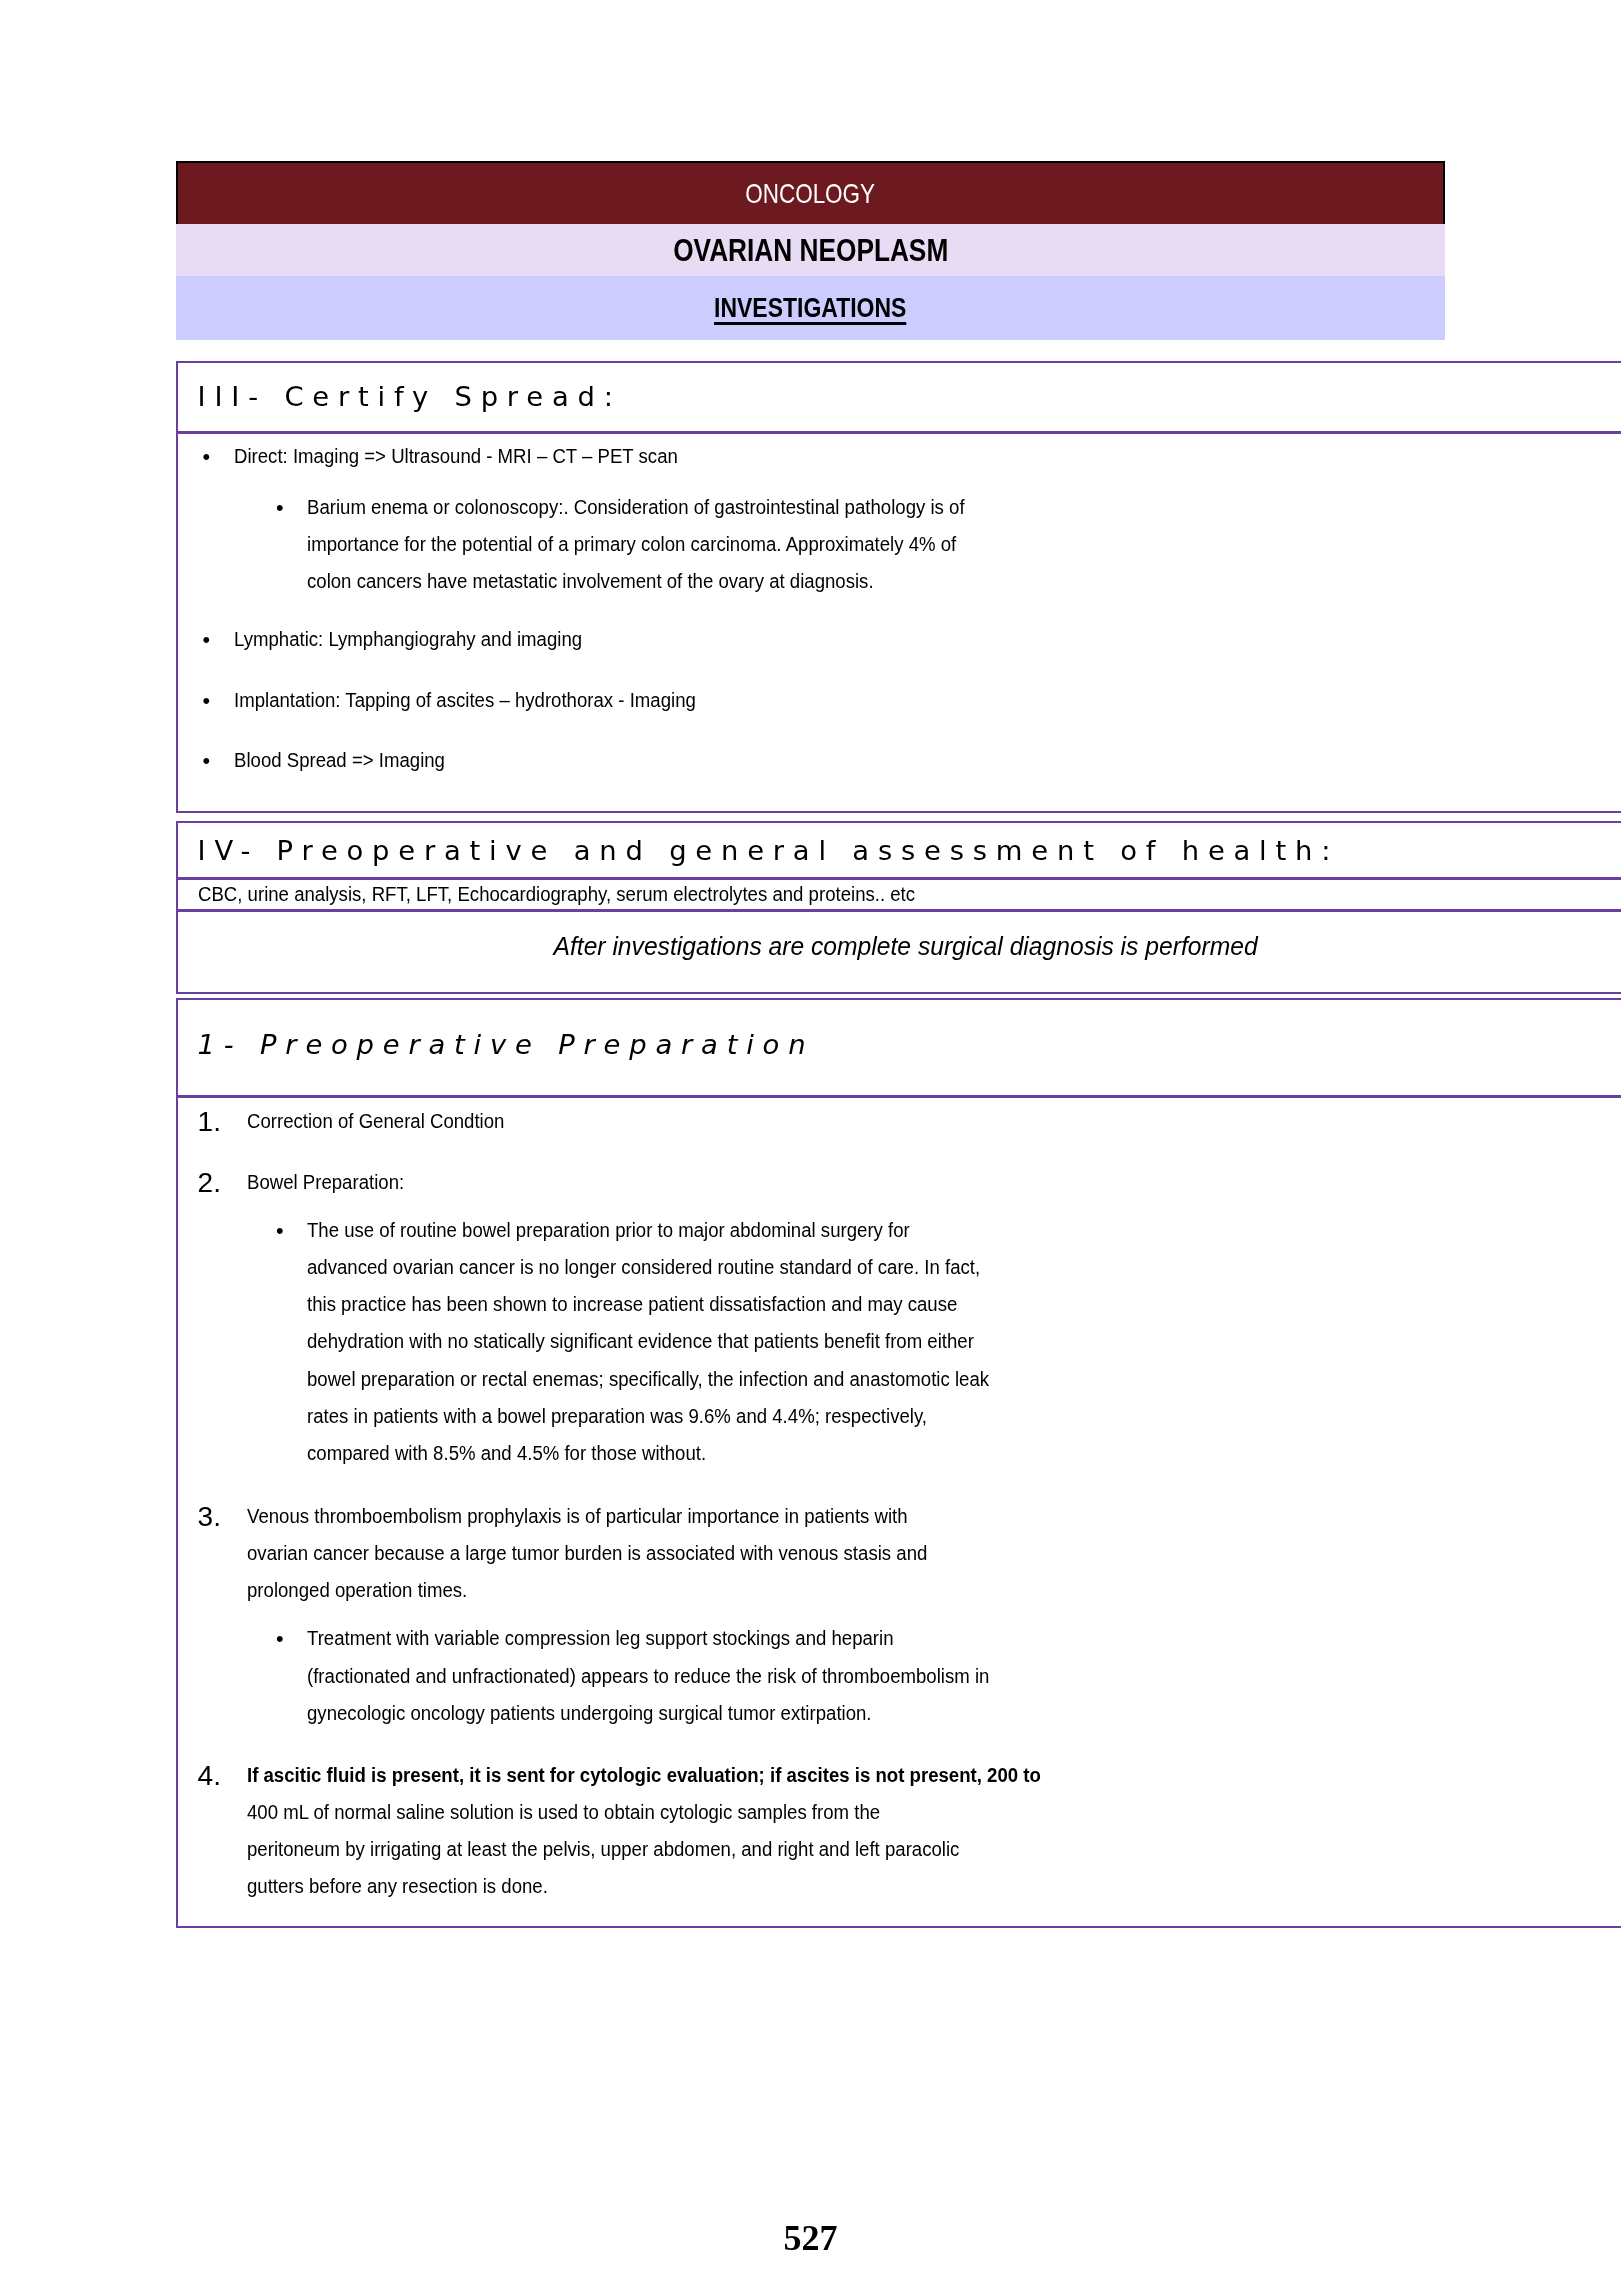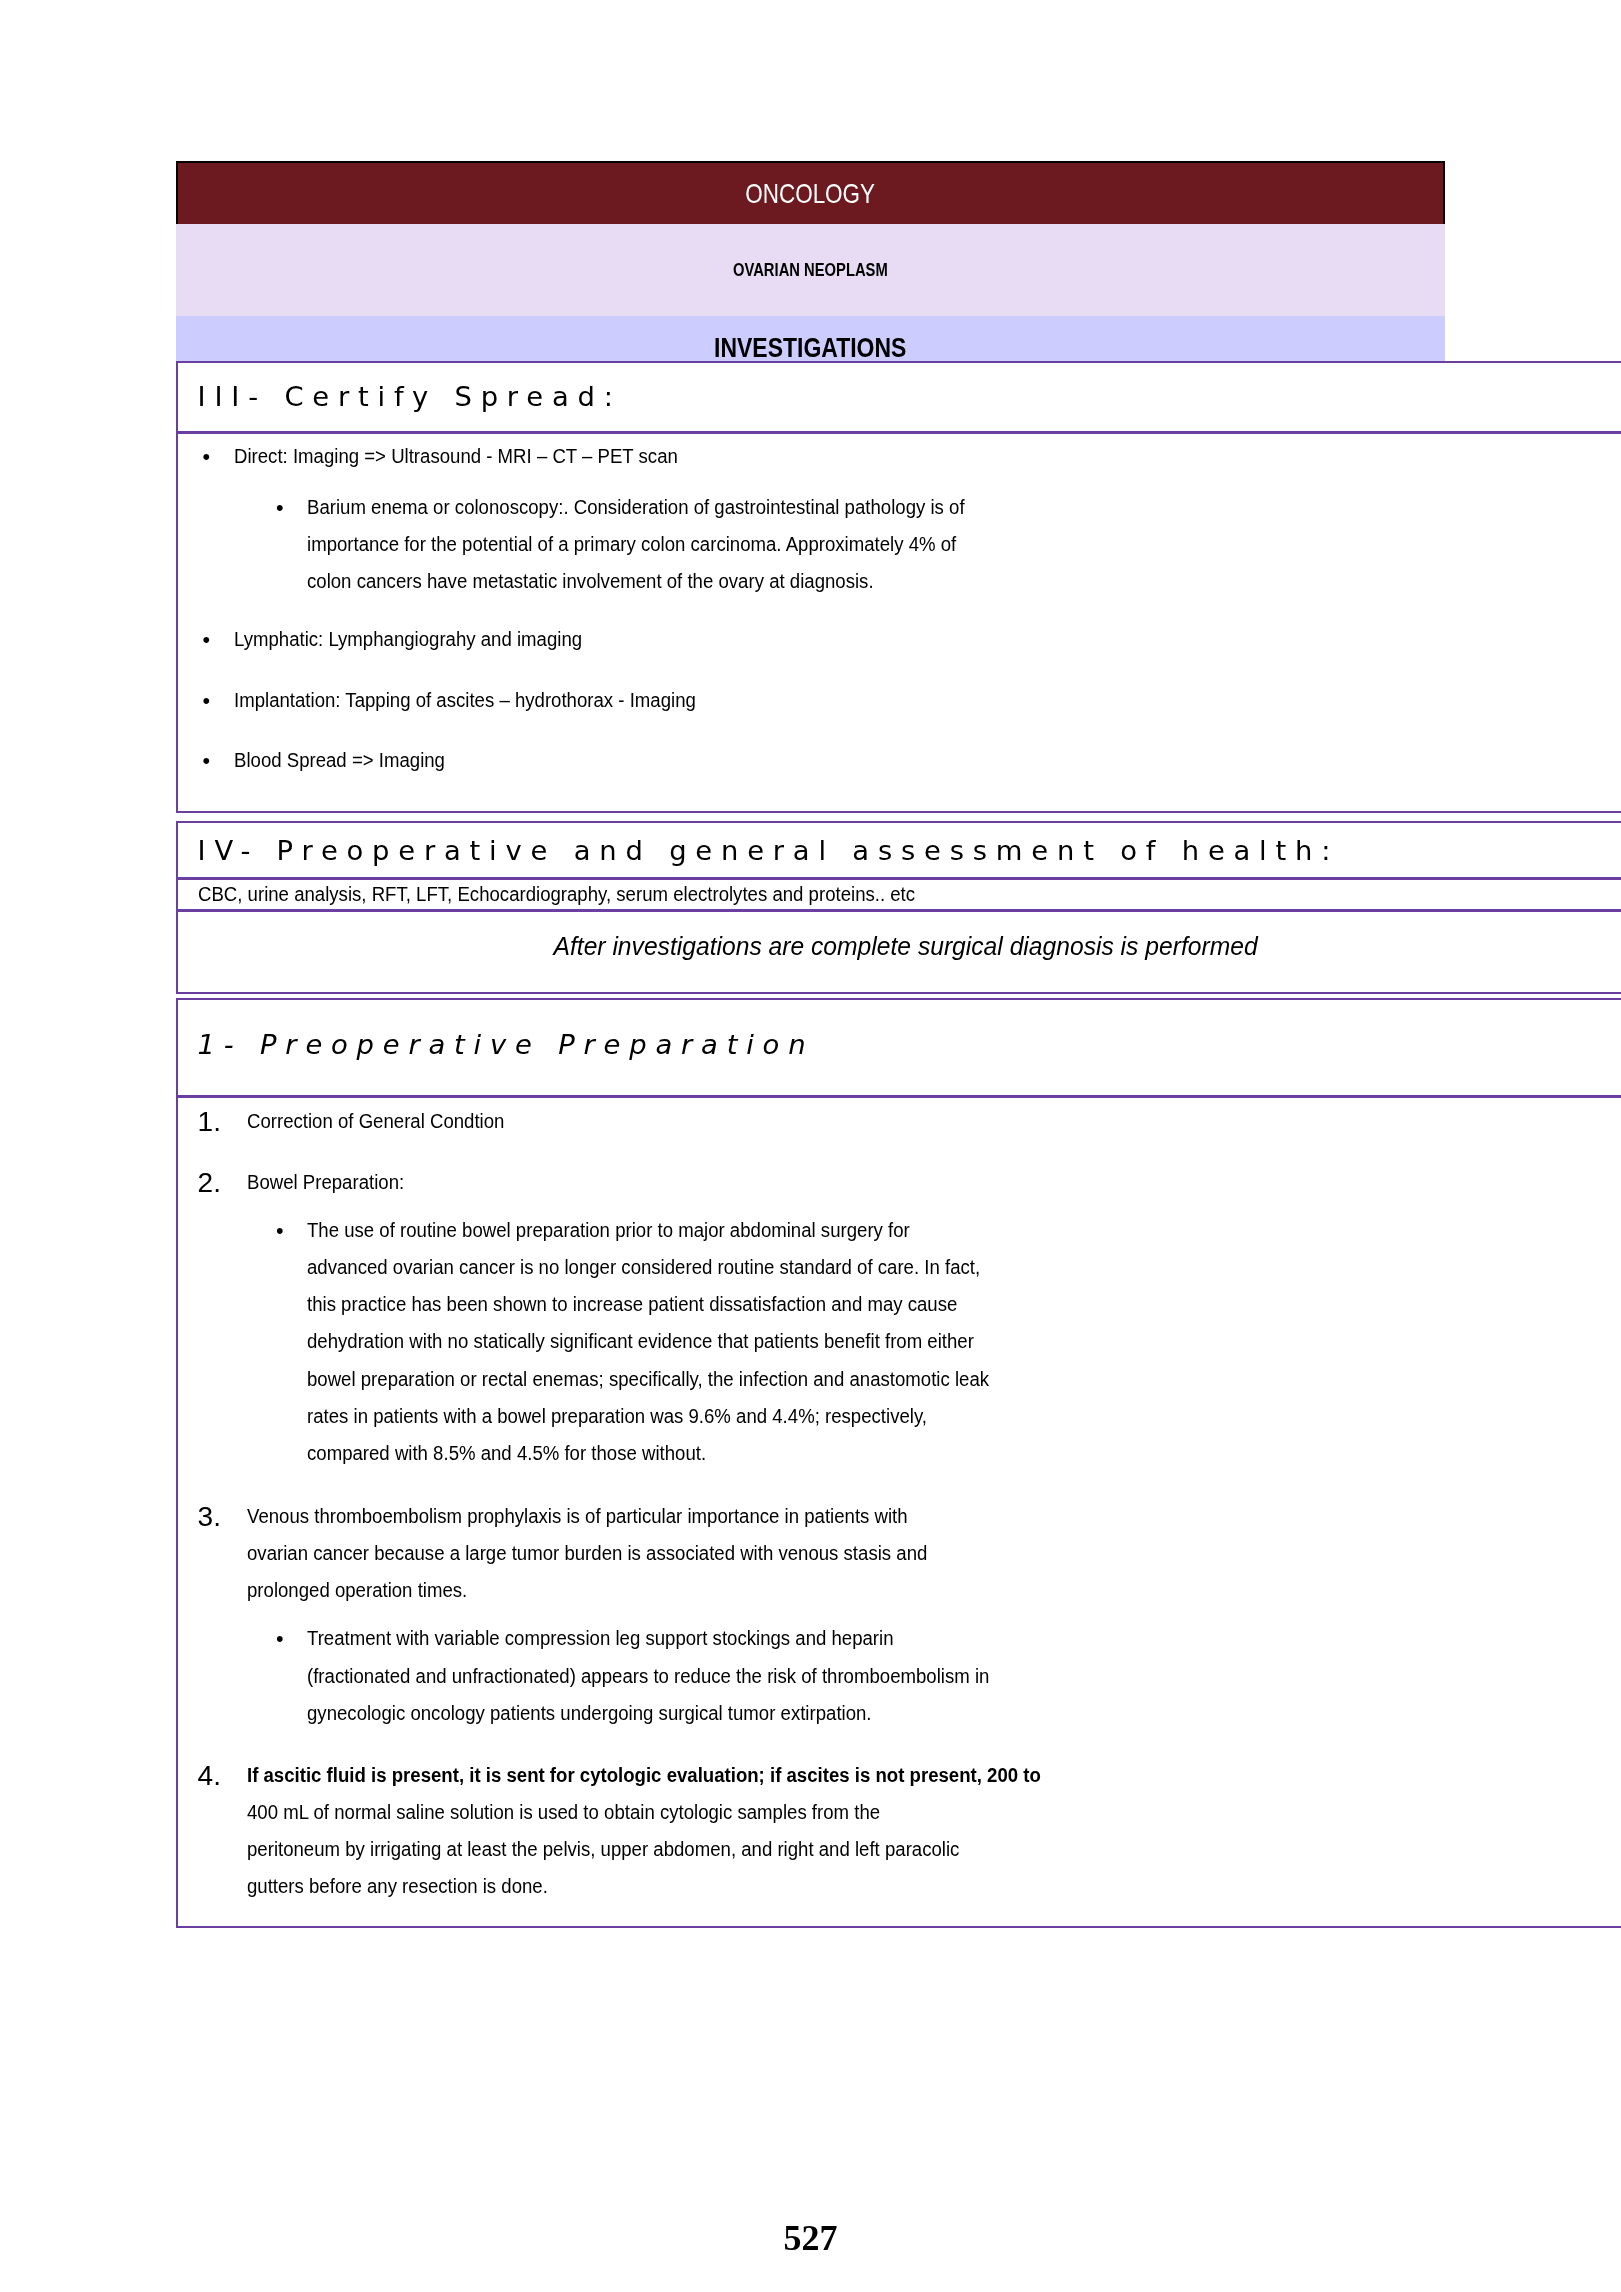--- a/index.html
+++ b/index.html
@@ -39,24 +39,24 @@
       border: 2.9px solid #000;
       border-bottom: none;
       color: #ffffff;
       font-size: 27.4px;
       font-weight: normal;
       letter-spacing: 0px;
       transform-origin: center;
     }
     .band-oncology span { display: inline-block; transform: scaleX(0.82); }
     .band-topic {
-      height: 92px;
+      height: 52px;
       background: #e8dcf4;
       color: #000;
-      font-size: 18px;
+      font-size: 32px;
       font-weight: bold;
     }
     .band-topic span { display: inline-block; transform: scaleX(0.82); }
     .band-sub {
       height: 64px;
       background: #ccccfe;
       color: #000;
       font-size: 28px;
       font-weight: bold;
     }

